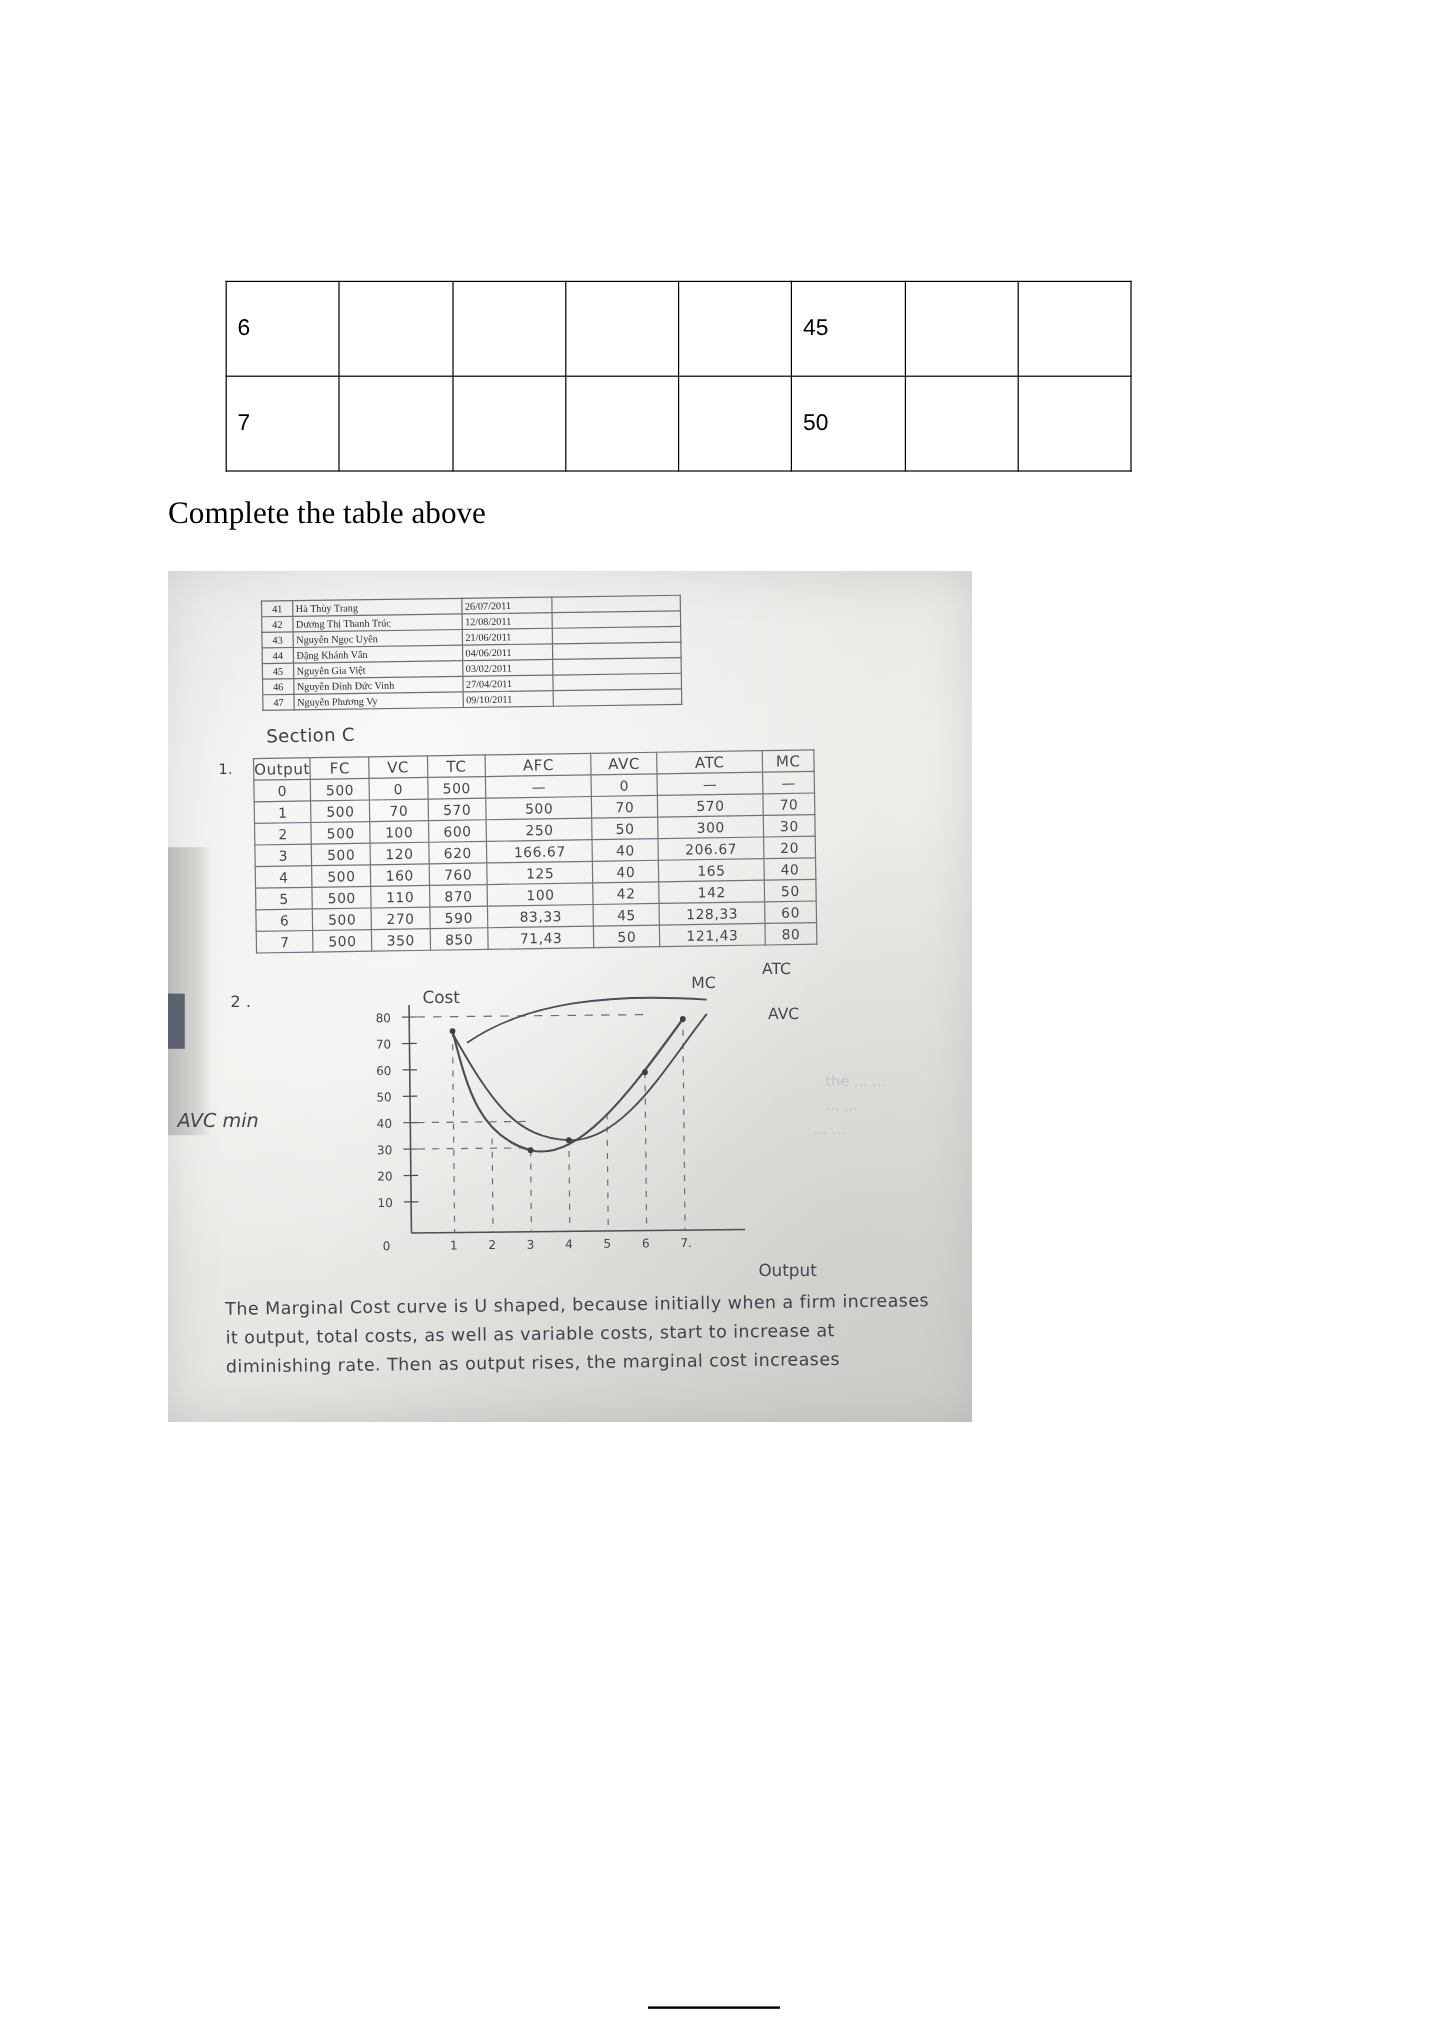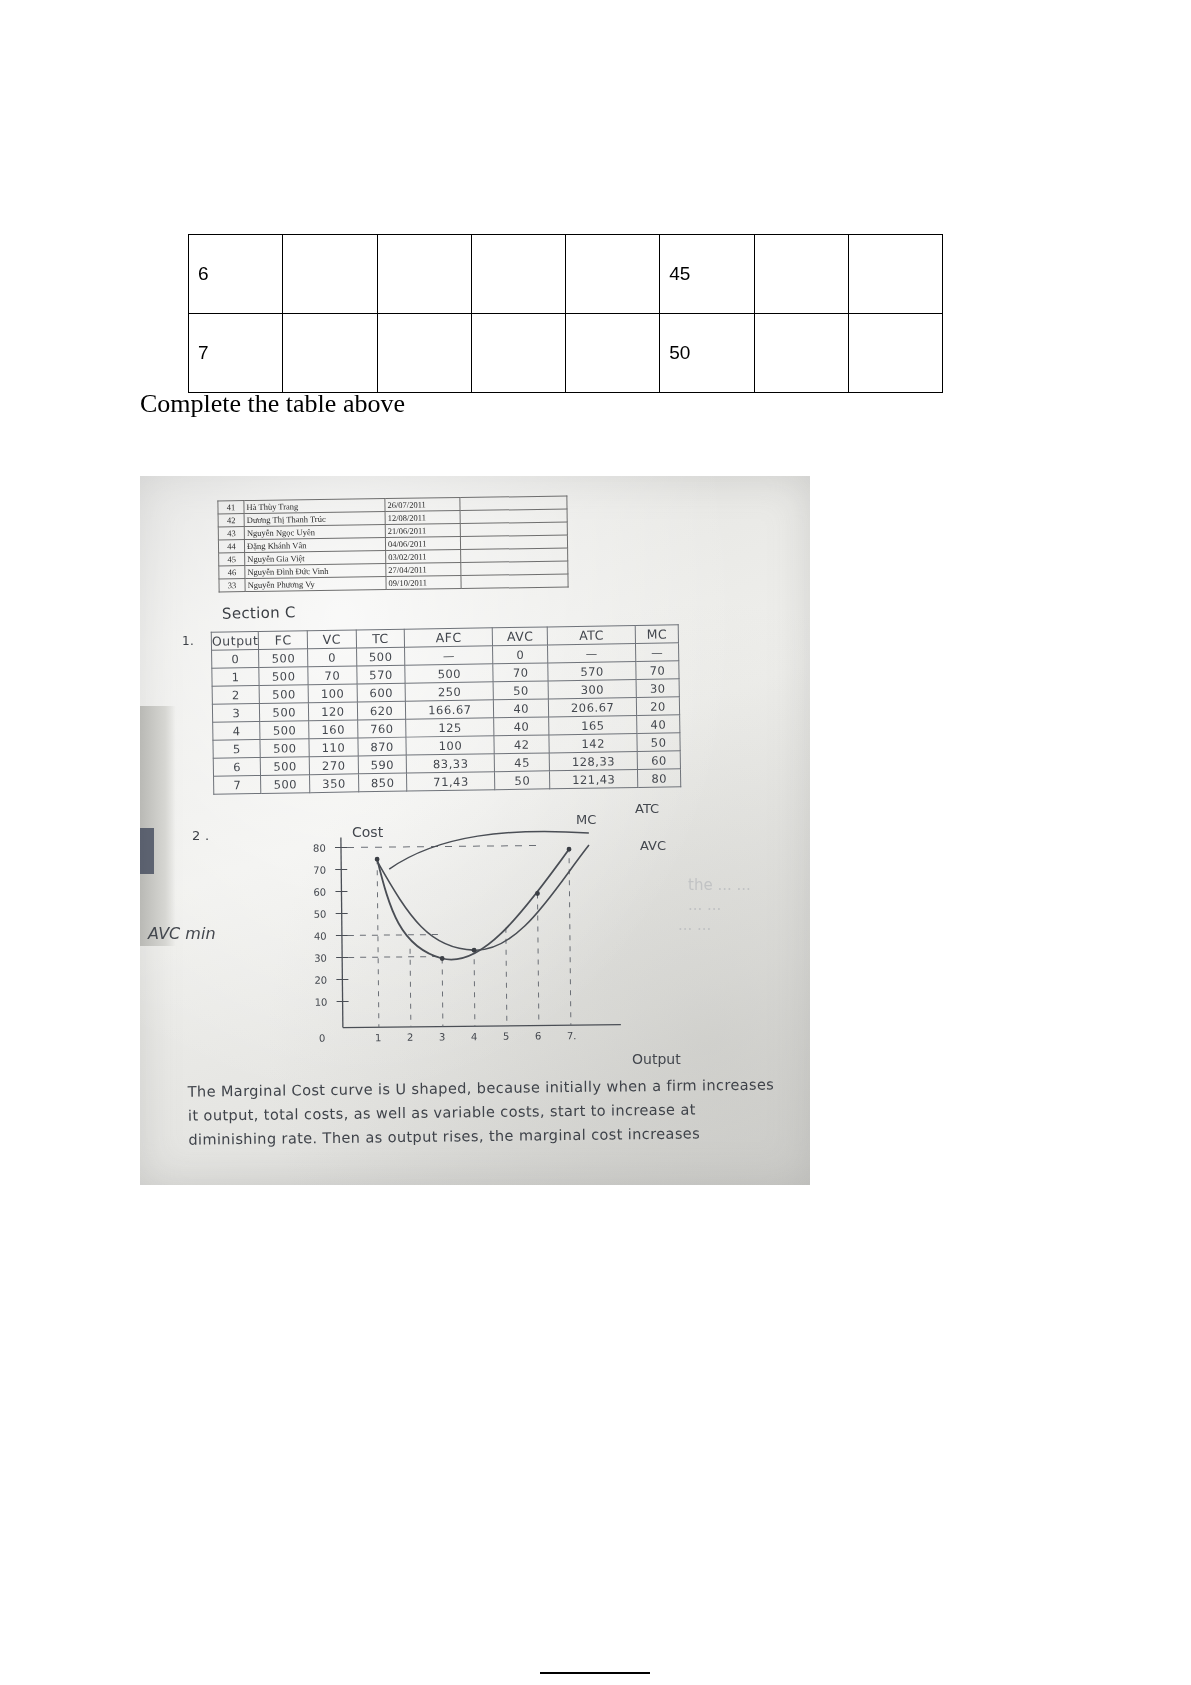--- a/index.html
+++ b/index.html
@@ -42,20 +42,21 @@
   }
 
   
   .para {
     position: absolute;
     font-family: "Liberation Serif", serif;
     font-size: 26px;
     line-height: 1.3;
     color: #000;
     white-space: nowrap;
+    margin-top: 24px;
   }
   #p-complete { left: 140px; top: 387px; }
   #p-illustrate { left: 140px; top: 440px; }
 
   
   .photo {
     position: absolute;
     left: 140px;
     top: 476px;
     width: 670px;
@@ -179,22 +180,23 @@
     line-height: 24px;
     color: #3f434a;
     transform: rotate(-0.7deg);
     letter-spacing: .4px;
   }
 
   .smudge {
     position: absolute;
     font-family: "DejaVu Sans", sans-serif;
     color: #b9bbbe;
-    font-size: 15px;
+    font-size: 12px;
     opacity: .75;
+    margin-top: 18px;
   }
   .sm1 { left: 548px; top: 400px; }
   .sm2 { left: 548px; top: 420px; }
   .sm3 { left: 538px; top: 440px; }
 
   .bottom-rule {
     position: absolute;
     left: 540px;
     top: 1672px;
     width: 110px;
@@ -271,21 +273,21 @@
           <td class="date">03/02/2011</td>
           <td class="blank"></td>
         </tr>
         <tr>
           <td class="num">46</td>
           <td class="name">Nguyễn Đình Đức Vinh</td>
           <td class="date">27/04/2011</td>
           <td class="blank"></td>
         </tr>
         <tr>
-          <td class="num">33</td>
+          <td class="num">47</td>
           <td class="name">Nguyễn Phương Vy</td>
           <td class="date">09/10/2011</td>
           <td class="blank"></td>
         </tr>
       </tbody>
     </table>
 
     <div class="hw hw-sec">Section C</div>
     <div class="hw hw-q1">1.</div>
     <div class="hw hw-q2">2 .</div>

